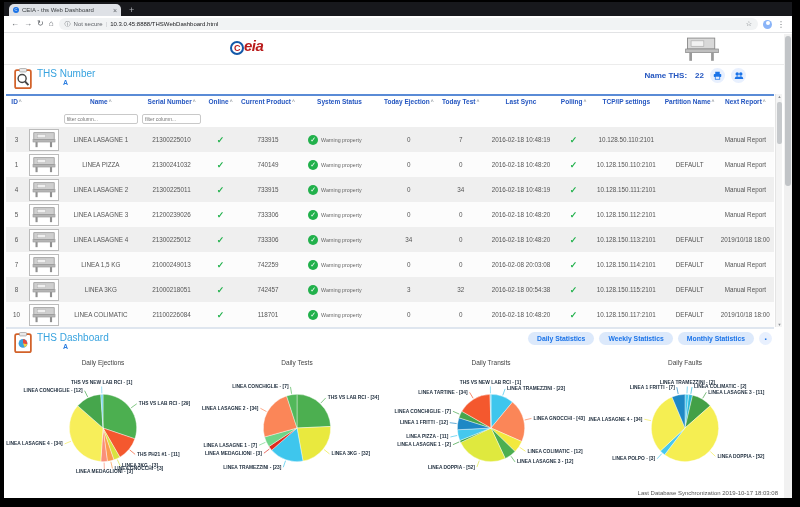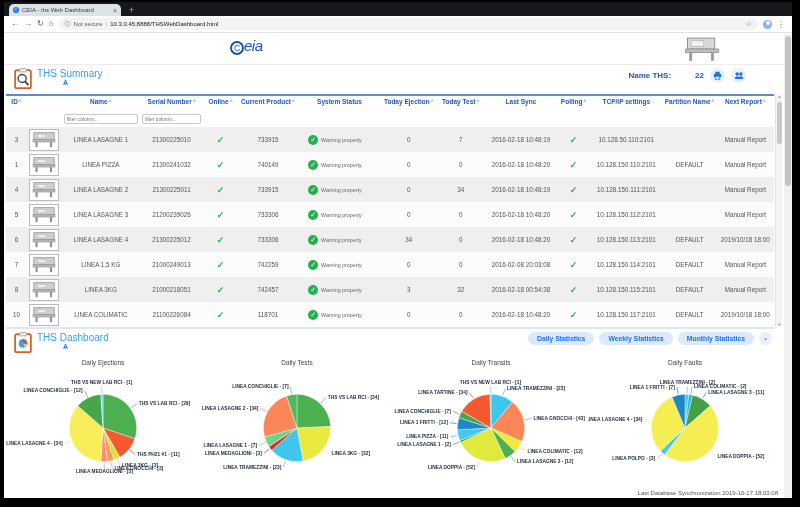--- a/index.html
+++ b/index.html
@@ -28,33 +28,33 @@
   .omni-url { color:#202124; }
   .omni-star { margin-left:auto; font-size:7px; color:#5f6368; }
   .avatar { width:9px; height:9px; border-radius:50%; background:#8ab4f8; position:relative; }
   .avatar:after { content:""; position:absolute; left:2.5px; top:1.5px; width:4px; height:4px;
                   border-radius:50%; background:#fff; }
   .menudots { font-size:8px; color:#5f6368; letter-spacing:0; }
 
   
   .page { flex:1; position:relative; background:#fff; overflow:hidden; padding-right:8px; }
   .pagehead { height:32px; position:relative; border-bottom:1px solid #ececec; }
-  .logo { position:absolute; left:226px; top:4px; color:#1d4ed8; font-weight:normal;
+  .logo { position:absolute; left:226px; top:4px; color:#b91c1c; font-weight:bold;
           font-style:italic; font-size:15px; letter-spacing:-0.5px; }
   .logo .ring { display:inline-block; border:2px solid #1358a8; border-radius:50%;
                 width:14px; height:14px; line-height:11px; text-align:center; font-size:9px; font-style:normal; }
   .machine-img { position:absolute; right:62px; top:2px; }
 
   .sectionhead { display:flex; align-items:flex-start; padding:3px 8px 1px 10px; }
   .sec-icon { flex:0 0 auto; margin-right:5px; }
   .sec-text .title { color:#38a3df; font-size:10px; }
   .sec-text .sub { color:#2a7de1; font-size:7px; font-weight:bold; margin-left:26px; }
   .head-right { margin-left:auto; display:flex; align-items:center; gap:6px; padding-right:30px; }
   .totalths { color:#2456c0; font-size:8px; font-weight:bold; }
-  .totalths b { margin-left:24px;text-align:right; }
+  .totalths b { margin-left:8px;text-align:right; }
   .circlebtn { width:15px; height:15px; border-radius:50%; background:#e8f0fe;
                display:flex; align-items:center; justify-content:center; }
 
   
   .tablewrap { position:relative; margin:0 2px; }
   table { width:calc(100% - 8px); border-collapse:collapse; table-layout:fixed;
           border-top:2px solid #5a8bd6; }
   thead th { color:#2456c0; font-size:6.5px; font-weight:bold; padding:2px 0 1px; white-space:nowrap; overflow:hidden; }
   thead .caret { color:#9aa0a6; font-size:5px; vertical-align:top; margin-left:1px; }
   .filterrow td { padding:1px 2px 2px; }
@@ -143,21 +143,21 @@
       <div class="sectionhead">
         <span class="sec-icon">
           <svg width="18" height="21" viewBox="0 0 20 24">
             <rect x="1" y="2.5" width="18" height="20.5" rx="2" fill="#fff" stroke="#d2622a" stroke-width="2"></rect>
             <rect x="6" y="0.5" width="8" height="4" rx="1" fill="#e8e8e8" stroke="#999" stroke-width="0.8"></rect>
             <circle cx="9" cy="12" r="4.6" fill="#fff" stroke="#444" stroke-width="1.6"></circle>
             <line x1="12.3" y1="15.3" x2="16.2" y2="19.5" stroke="#444" stroke-width="2.2"></line>
           </svg>
         </span>
         <div class="sec-text">
-          <div class="title">THS Summary</div>
+          <div class="title">THS Number</div>
           <div class="sub">A</div>
         </div>
         <div class="head-right">
           <span class="totalths"><span>Name THS:</span><b>22</b></span>
           <span class="circlebtn">
             <svg width="9" height="9" viewBox="0 0 12 12">
                 <rect x="3" y="1" width="6" height="3" fill="#1a73e8"></rect>
                 <rect x="1" y="4" width="10" height="4" rx="1" fill="#1a73e8"></rect>
                 <rect x="3" y="7" width="6" height="4" fill="#e8f0fe" stroke="#1a73e8"></rect>
               </svg>

